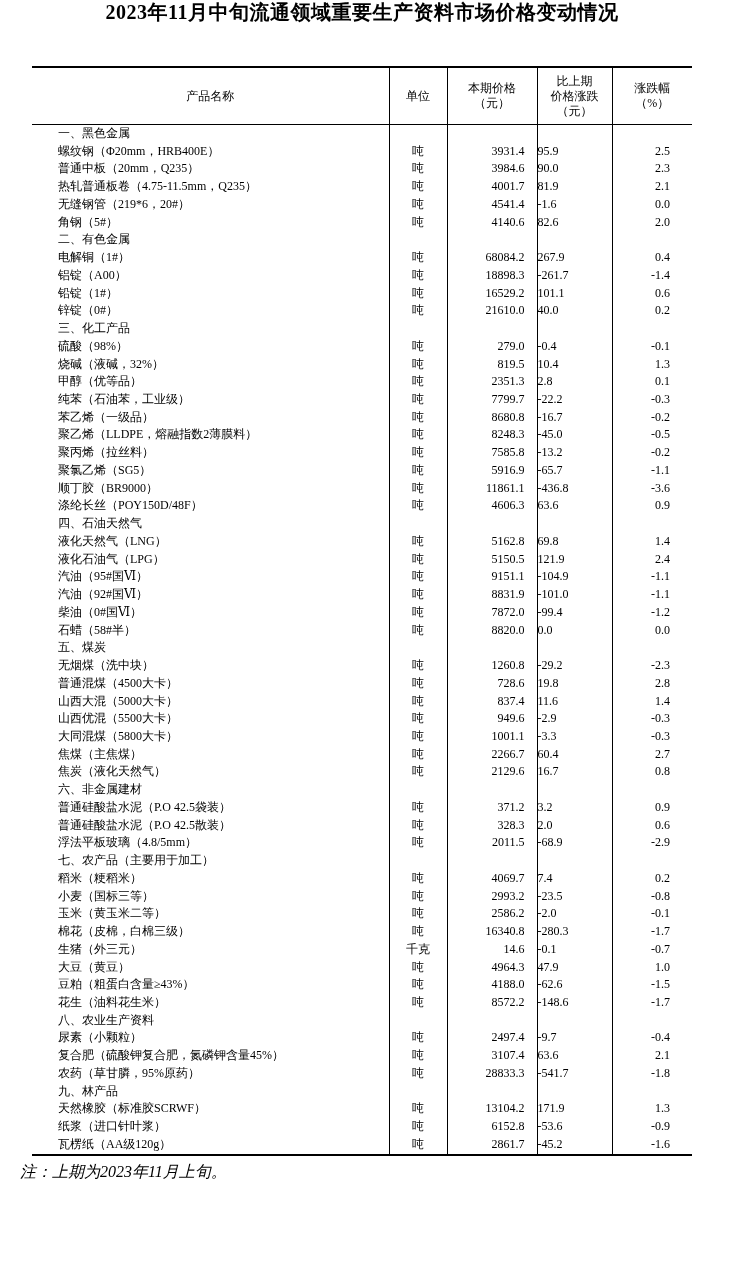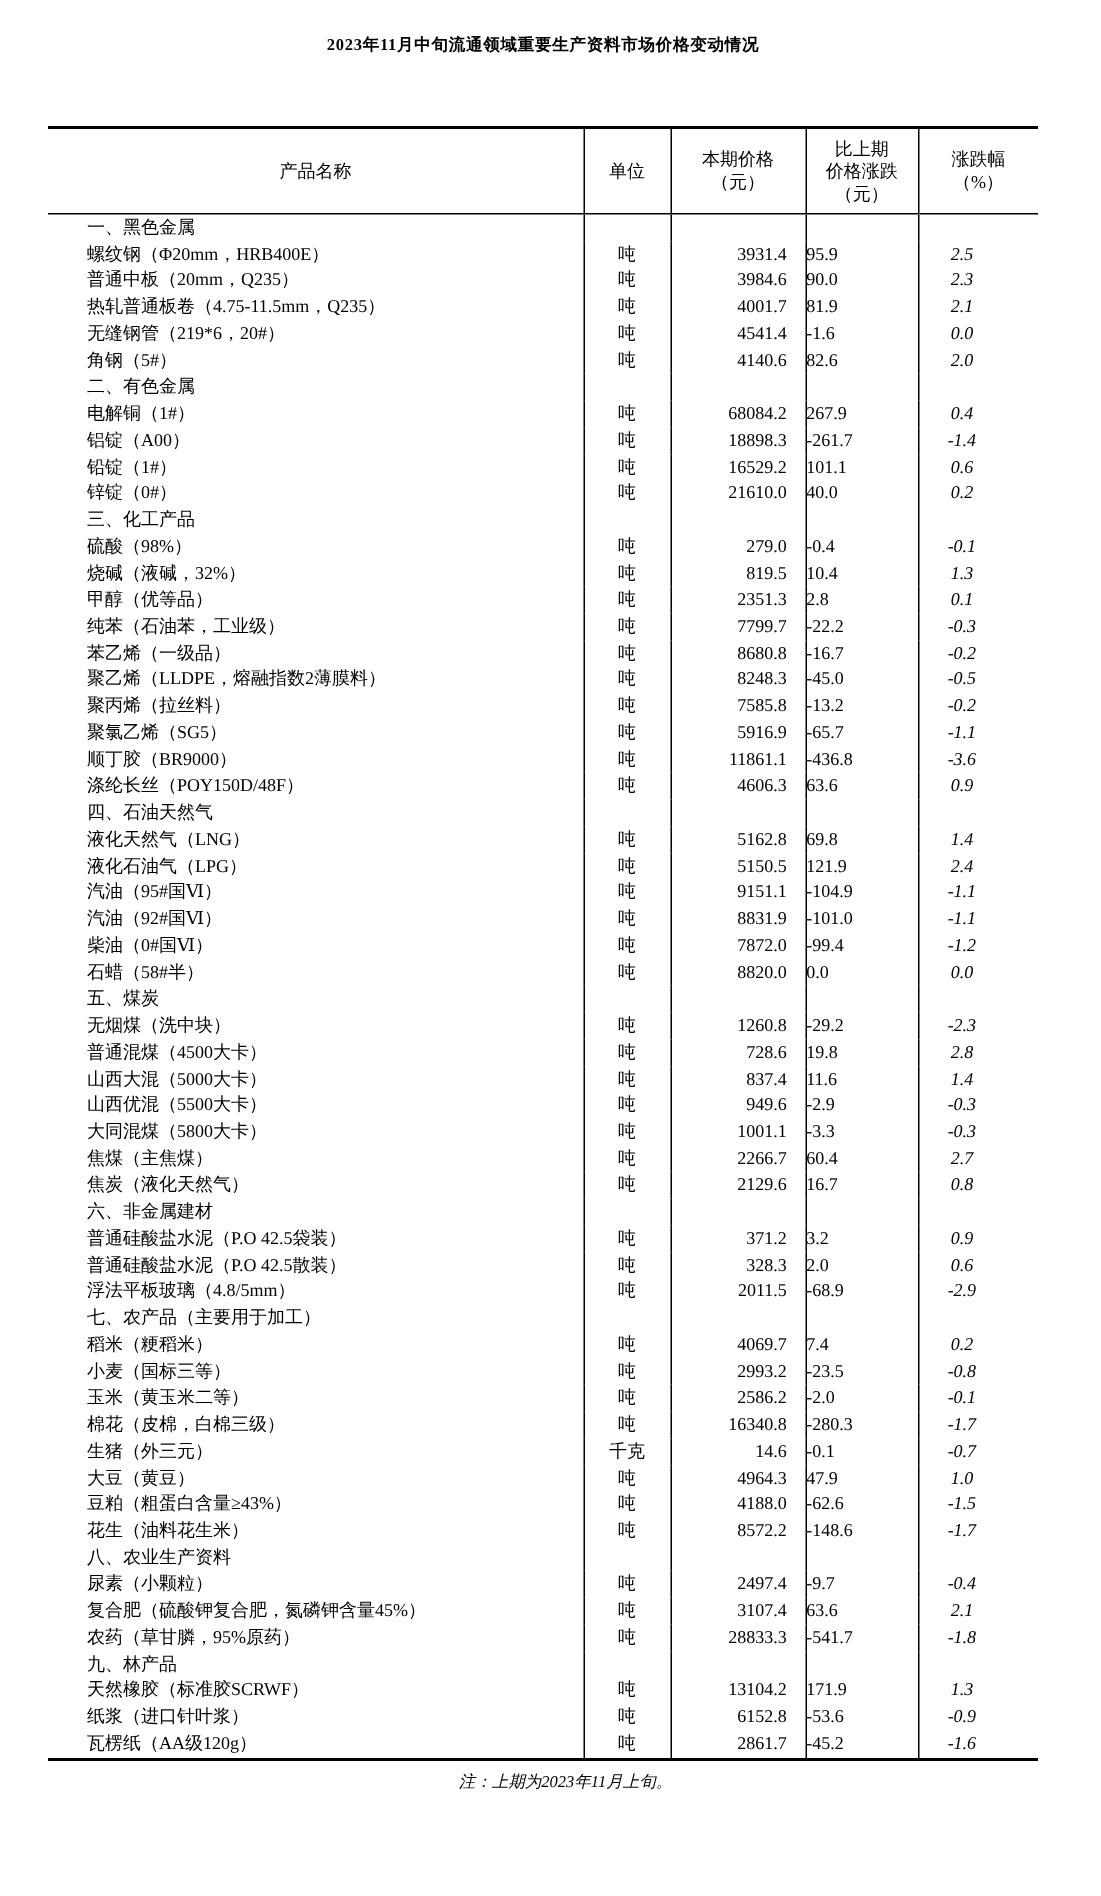--- a/index.html
+++ b/index.html
@@ -2,23 +2,23 @@
 <html><head>
 <meta charset="utf-8">
 <style>
   html,body{margin:0;padding:0;}
   body{
     width:734px;height:1264px;background:#ffffff;color:#000000;
     font-family:"Liberation Serif","DejaVu Serif",serif;
     overflow:hidden;
   }
   .doc-title{
-    padding-top:18px;margin:0 0 0 0;height:24px;line-height:24px;
+    margin:0 0 0 0;height:24px;line-height:24px;
     width:660px;margin-left:32px;text-align:center;
-    font-size:11px;font-weight:bold;letter-spacing:0.5px;
+    font-size:20px;font-weight:bold;letter-spacing:0.5px;
   }
   table.price-table{
     border-collapse:collapse;table-layout:fixed;
     width:660px;margin-left:32px;margin-top:42px;
     border-top:2px solid #000;border-bottom:2px solid #000;
     font-size:12px;
   }
   .price-table thead th{
     height:56px;vertical-align:middle;text-align:center;
     font-weight:normal;font-size:12px;line-height:15px;
@@ -26,23 +26,23 @@
   }
   .price-table td{
     height:17.74px;line-height:17.74px;padding:0;
     white-space:nowrap;overflow:hidden;
   }
   .col-unit,.col-price,.col-change,.col-pct{border-left:1px solid #000;}
   td.col-name{text-align:left;padding-left:26px;}
   td.col-unit{text-align:center;}
   td.col-price{text-align:right;padding-right:12px;}
   td.col-change{padding-right:4px;}
-  td.col-pct{text-align:center;padding-right:22px;font-style:italic;}
+  td.col-pct{text-align:right;padding-right:22px;}
   .footnote{
-    margin-left:20px;margin-top:6px;font-size:11px;font-style:italic;text-align:center;
+    margin-left:20px;margin-top:6px;font-size:16px;font-style:italic;
   }
 </style>
 </head>
 <body>
 
 <div class="doc-title">2023年11月中旬流通领域重要生产资料市场价格变动情况</div>
 
 <table class="price-table">
   <colgroup>
     <col style="width:357px">

